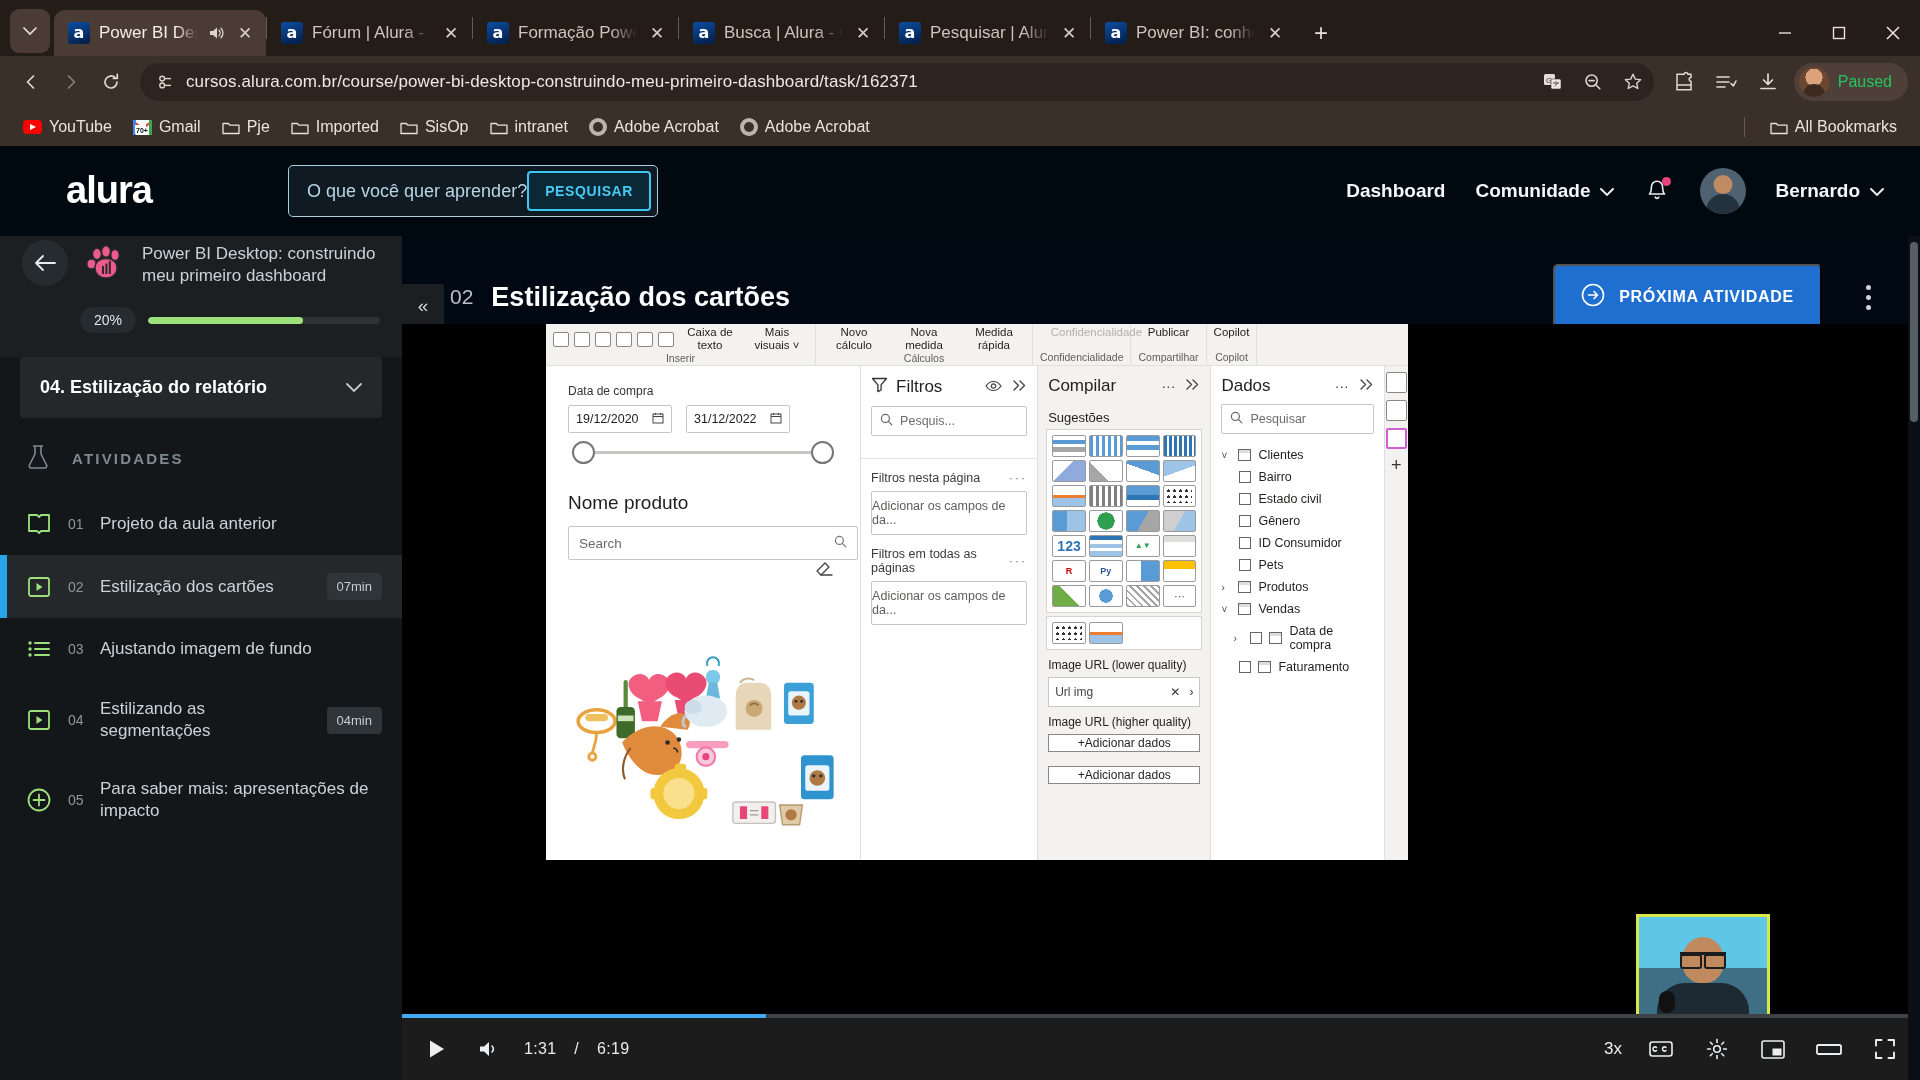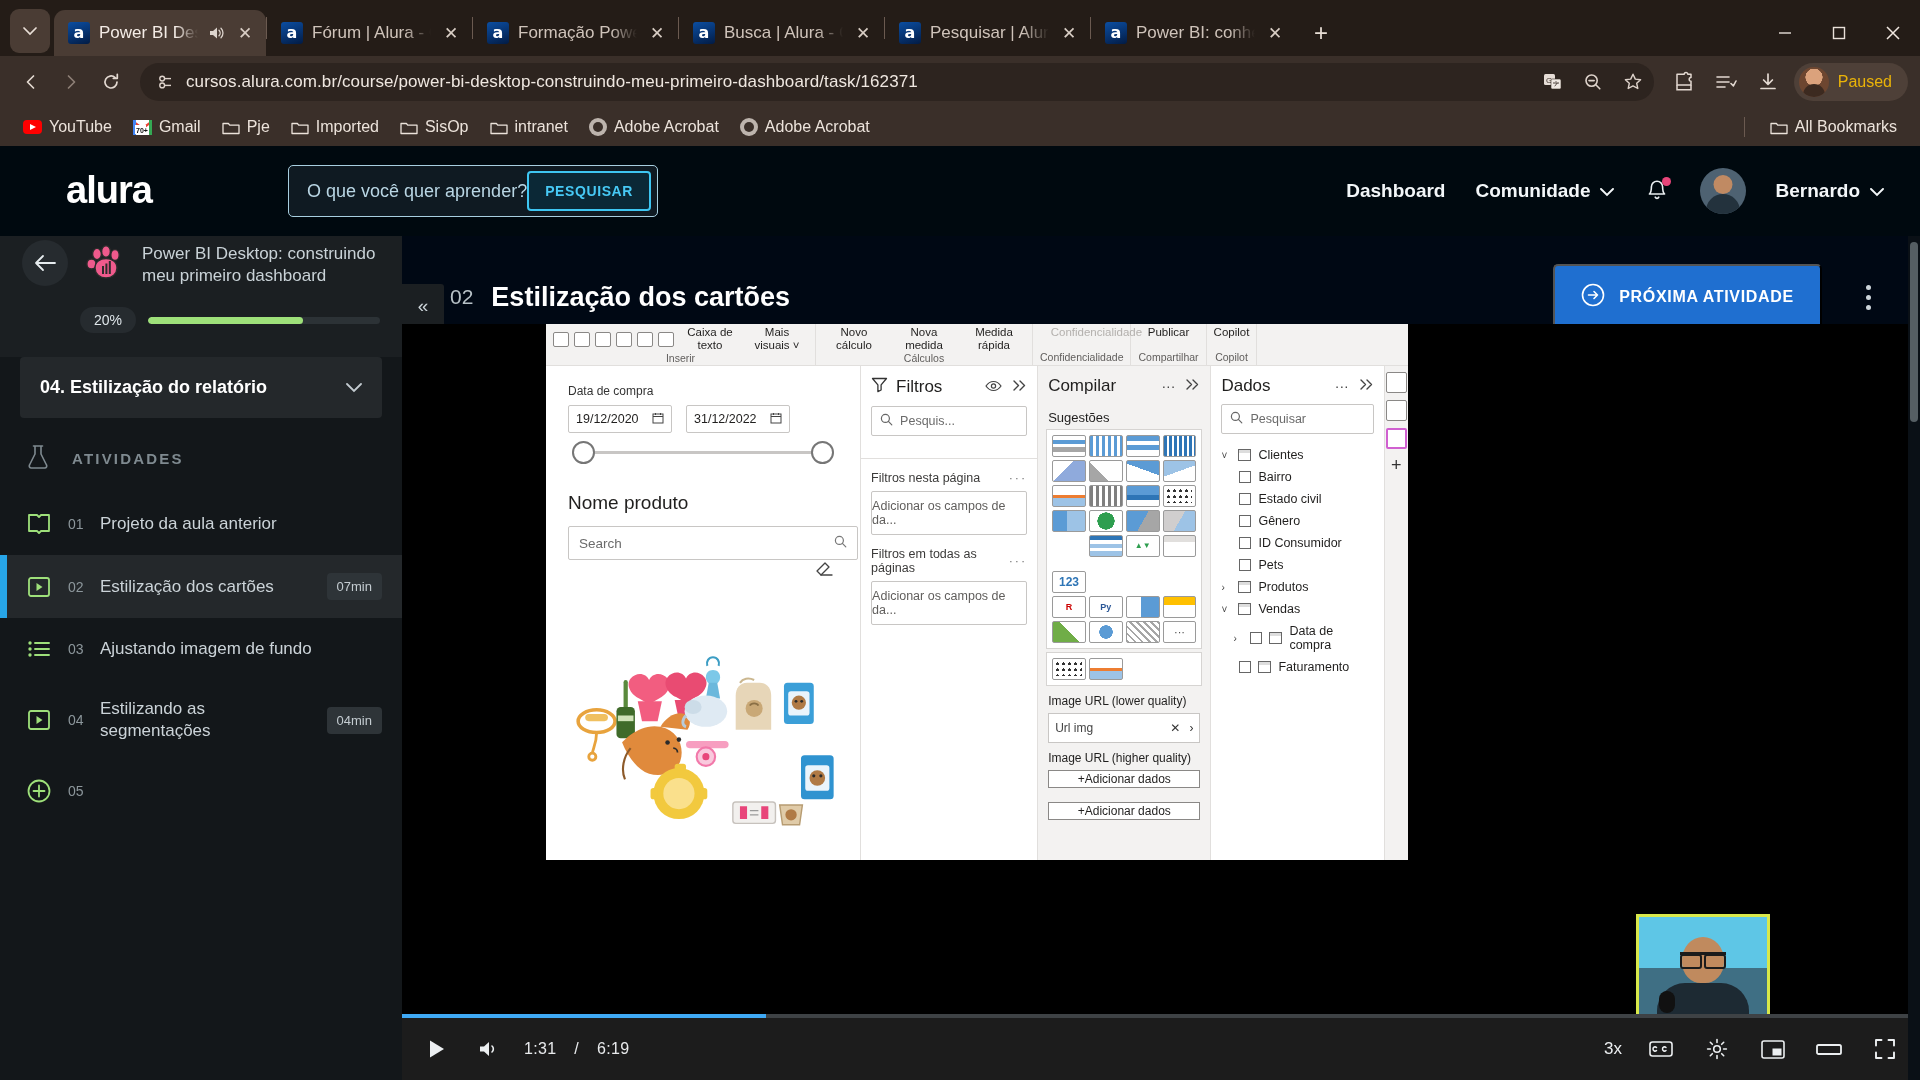--- a/index.html
+++ b/index.html
@@ -73,21 +73,21 @@
   .profile-chip {
     height:38px; border-radius:19px; background:#4e4038; display:flex; align-items:center;
     gap:9px; padding: 0 16px 0 5px; margin-left:4px; flex:0 0 auto;
   }
   .profile-chip .pa {
     width:30px;height:30px;border-radius:50%;
     background: radial-gradient(circle at 50% 34%, #dba27c 0 34%, #6d4630 35% 100%);
     position:relative; overflow:hidden;
   }
   .profile-chip .pa:after{content:"";position:absolute;left:50%;top:56%;transform:translateX(-50%);width:22px;height:18px;border-radius:11px 11px 0 0;background:#3c2a20;}
-  .profile-chip .pl { font-size:16px; color:#eab308; }
+  .profile-chip .pl { font-size:16px; color:#22c55e; }
 
   
   .bookmarks { height:38px; background:#3a2f29; display:flex; align-items:center; padding:0 14px; gap:3px; font-size:16px; color:#ece3db;}
   .bm { display:flex; align-items:center; gap:7px; padding:5px 9px; border-radius:6px; white-space:nowrap;}
   .bm-right { margin-left:auto; display:flex; align-items:center; gap:10px;}
   .bm-div { width:1px; height:20px; background:#6b5a50; margin: 0 6px;}
   .ico-yt { width:19px;height:14px;background:#ff0000;border-radius:4px;position:relative;flex:0 0 auto;}
   .ico-yt:after{content:"";position:absolute;left:7px;top:3.5px;border-left:6px solid #fff;border-top:3.5px solid transparent;border-bottom:3.5px solid transparent;}
   .ico-gm { width:19px;height:15px;flex:0 0 auto; position:relative;}
   .ico-folder { width:18px;height:15px;flex:0 0 auto;}
@@ -224,21 +224,21 @@
   .sg.b8 { background: linear-gradient(160deg,#9dc3e6 50%, #fff 50%);}
   .sg.b9 { background: linear-gradient(#fff 0 45%, #ed7d31 45% 60%, #9dc3e6 60% 100%);}
   .sg.b10 { background: repeating-linear-gradient(90deg,#7f7f7f 0 3px,#fff 3px 6px);}
   .sg.b11 { background: linear-gradient(#5b9bd5 0 45%, #2e75b6 45% 70%, #fff 70% 100%);}
   .sg.b12 { background: #fff; }
   .sg.b12:after { content:""; position:absolute; inset:3px; background: radial-gradient(circle at 25% 30%, #333 1.3px, transparent 1.4px) 0 0/6px 6px;}
   .sg.b13 { background: linear-gradient(90deg,#5b9bd5 0 45%, #9dc3e6 45% 100%);}
   .sg.b14 { background: radial-gradient(circle at 50% 50%, #2e9e4f 45%, #fff 46%);}
   .sg.b15 { background: linear-gradient(120deg,#5b9bd5 50%, #a6a6a6 50%);}
   .sg.b16 { background: linear-gradient(300deg,#9dc3e6 50%, #d0cece 50%);}
-  .sg.b17 { background:#fff; color:#2e75b6; font-size:12px; font-weight:700; text-align:center; line-height:20px;margin-top:36px;}
+  .sg.b17 { background:#fff; color:#2e75b6; font-size:14px; font-weight:700; text-align:center; line-height:20px;}
   .sg.b18 { background: linear-gradient(#2e75b6 0 22%, #fff 22% 40%, #9dc3e6 40% 58%, #fff 58% 76%, #9dc3e6 76% 100%);}
   .sg.b19 { background:#fff; }
   .sg.b19:after{content:"▲▼"; position:absolute; inset:0; font-size:8px; color:#2e9e4f; text-align:center; line-height:20px;}
   .sg.b20 { background: linear-gradient(#e1dfdd 0 30%, #fff 30% 100%);}
   .sg.b21 { background:#fff; color:#c00; font-weight:700; font-size:9px; text-align:center; line-height:20px;}
   .sg.b22 { background:#fff; color:#2b5797; font-weight:700; font-size:9px; text-align:center; line-height:20px;}
   .sg.b23 { background: linear-gradient(90deg,#fff 0 45%, #5b9bd5 45% 100%);}
   .sg.b24 { background: linear-gradient(180deg,#ffc000 0 40%, #fff 40% 100%);}
   .sg.b25 { background: linear-gradient(45deg,#70ad47 50%, #fff 50%);}
   .sg.b26 { background: radial-gradient(circle at 50% 50%, #5b9bd5 35%, #fff 36%);}
@@ -665,20 +665,21 @@
         </div>
 
         <div class="act-item">
           <span class="act-icon">
             <svg width="26" height="26" viewBox="0 0 26 26">
                 <circle cx="13" cy="13" r="10.5" stroke="#9ee07a" stroke-width="1.8" fill="none"></circle>
                 <path d="M13 7.5v11M7.5 13h11" stroke="#9ee07a" stroke-width="1.8" stroke-linecap="round"></path>
               </svg>
           </span>
           <span class="act-num">05</span>
+          <span class="act-label">Para saber mais: apresentações de impacto</span>
         </div>
       </div>
 
       <div class="main">
         <div class="collapse-btn">«</div>
 
         <div class="task-head">
           <span class="task-num">02</span>
           <span class="task-title">Estilização dos cartões</span>
           <button class="next-btn">

